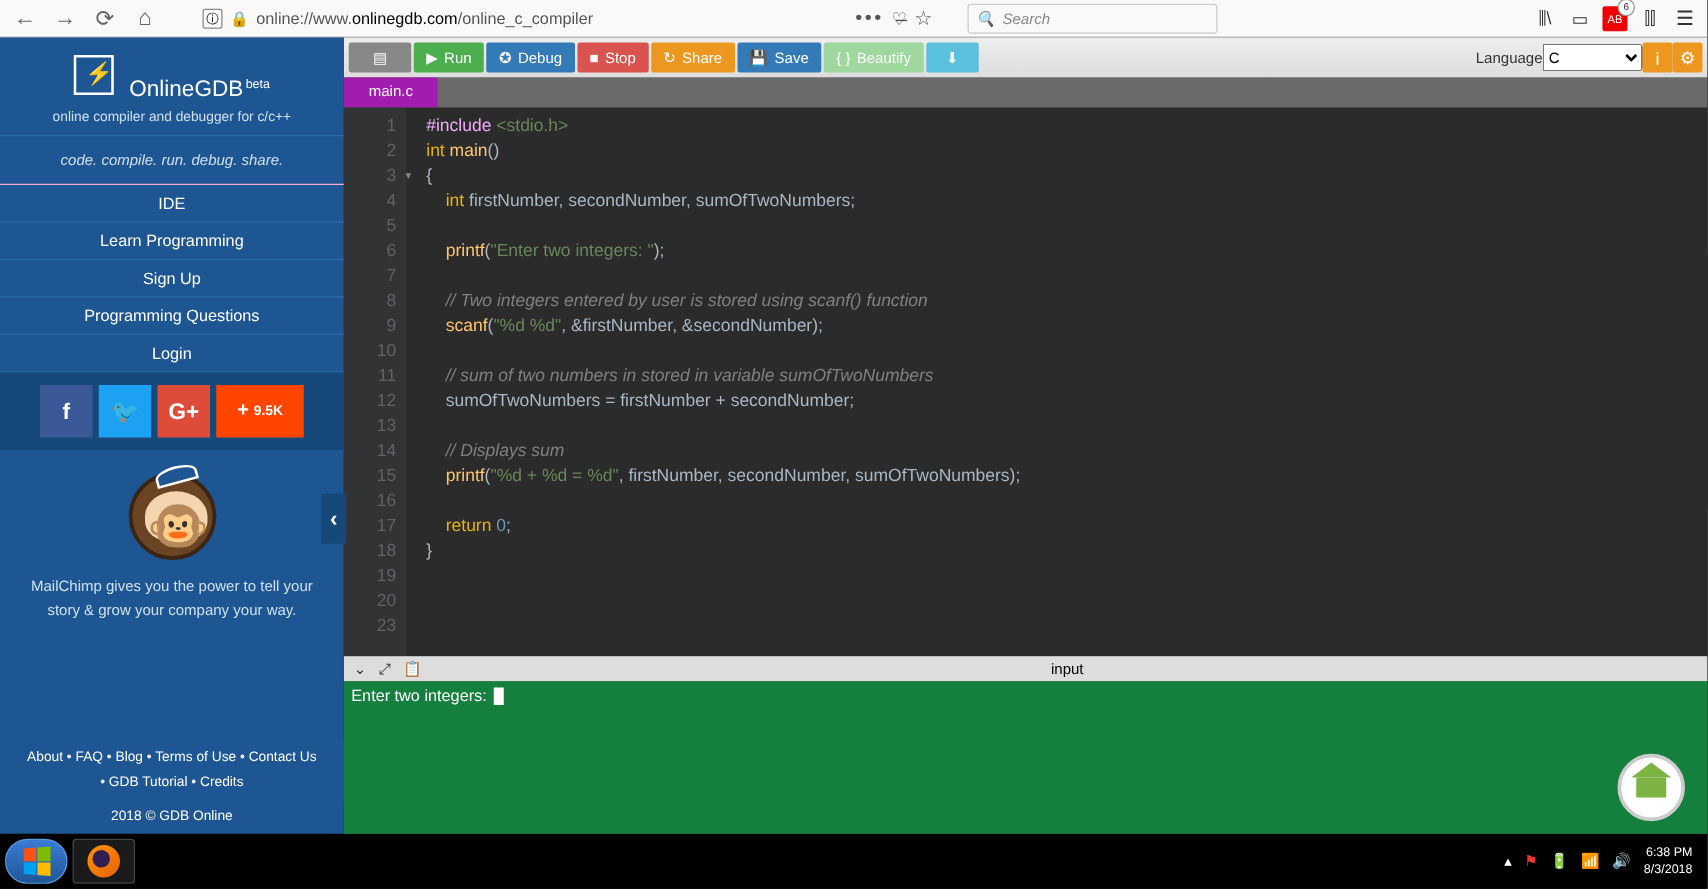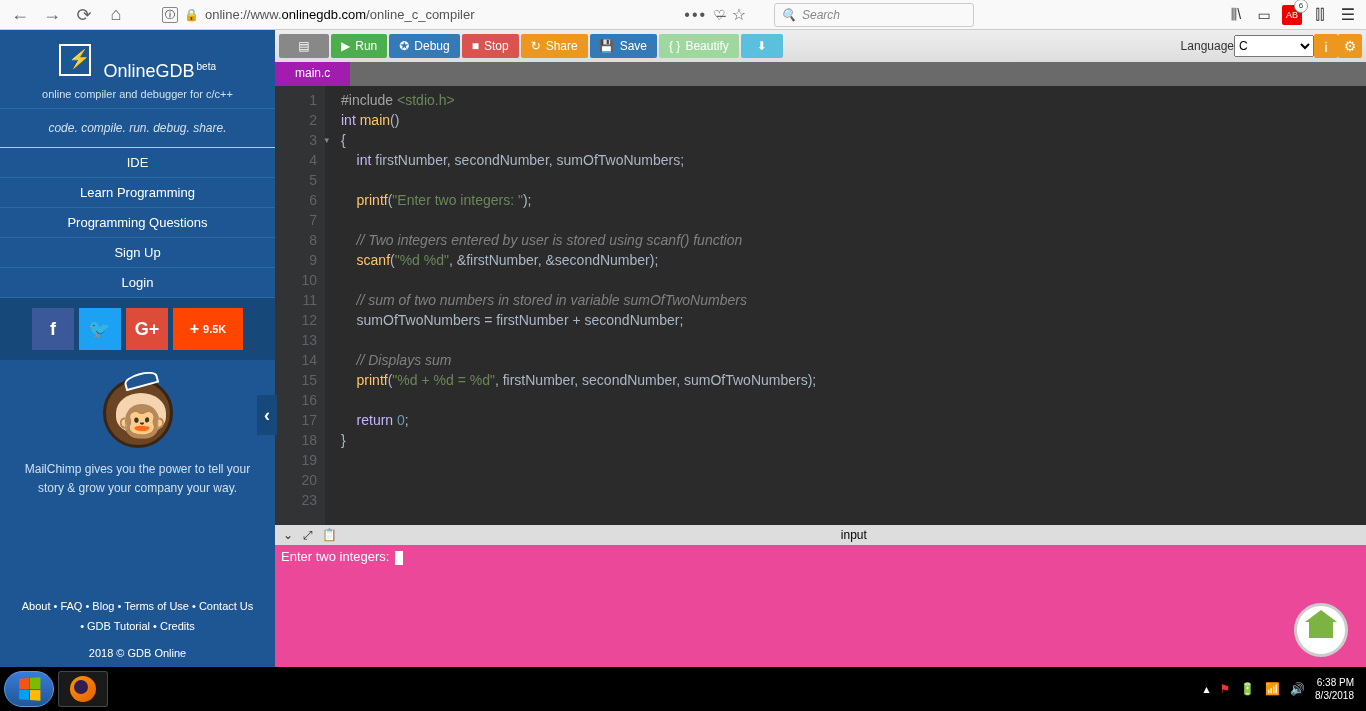--- a/index.html
+++ b/index.html
@@ -55,25 +55,25 @@
 .tb-icon{width:24px;height:24px;background:#ec971f;display:flex;align-items:center;justify-content:center;color:#fff;font-size:14px;border-radius:2px}
 .tabs{height:24px;background:#6a6a6a;display:flex}
 .tab{padding:4px 20px;background:#a21caf;color:#fff;font-size:12px}
 .editor{flex:1;background:#2b2b2b;display:flex;font-family:Consolas,monospace;font-size:14px;line-height:20px;overflow:hidden}
 .gutter{width:50px;background:#313335;color:#606366;text-align:right;padding:4px 8px 4px 0}
 .gutter div{height:20px}
 .fold{position:relative}
 .fold::after{content:"▾";position:absolute;right:-12px;font-size:9px;color:#888}
 .code{flex:1;padding:4px 0 4px 16px;color:#a9b7c6}
 .code div{height:20px;white-space:pre}
-.kw{color:#c4b5fd}.pp{color:#a3a3a3}.inc{color:#6a8759}.fn{color:#ffc66d}.str{color:#6a8759}.cmt{color:#808080;font-style:italic}.num{color:#6897bb}
+.kw{color:#eab308}.pp{color:#f0abfc}.inc{color:#6a8759}.fn{color:#ffc66d}.str{color:#6a8759}.cmt{color:#808080;font-style:italic}.num{color:#6897bb}
 .console-hdr{height:20px;background:#ddd;display:flex;align-items:center;padding:0 8px;gap:12px;font-size:12px}
 .cons-icons{display:flex;gap:10px;color:#333}
 .cons-title{flex:1;text-align:center;font-weight:normal}
-.console{height:122px;background:#ec4899;color:#fff;font-family:Consolas,monospace;font-size:13px;padding:4px 6px;position:relative}
+.console{height:122px;background:#15803d;color:#fff;font-family:Consolas,monospace;font-size:13px;padding:4px 6px;position:relative}
 .cursor{display:inline-block;width:8px;height:14px;background:#fff;vertical-align:middle;margin-left:2px}
 .fab{position:absolute;right:18px;bottom:10px;width:54px;height:54px;border-radius:50%;background:#fff;border:3px solid #ccc;display:flex;align-items:center;justify-content:center}
 .fab-house{width:24px;height:16px;background:#7cb342;position:relative}
 .fab-house::before{content:"";position:absolute;top:-12px;left:-4px;border-left:16px solid transparent;border-right:16px solid transparent;border-bottom:12px solid #7cb342}
 
 .taskbar{height:44px;background:#000;display:flex;align-items:center;padding:0 4px}
 .start-btn{width:50px;height:36px;background:linear-gradient(#3a7bd5,#1e5799);border-radius:18px;display:flex;align-items:center;justify-content:center;border:1px solid #5a9be5}
 .win-logo{width:22px;height:22px;display:grid;grid-template:1fr 1fr/1fr 1fr;gap:1px;transform:perspective(40px) rotateY(-15deg)}
 .win-logo span:nth-child(1){background:#f65314}.win-logo span:nth-child(2){background:#7cbb00}.win-logo span:nth-child(3){background:#00a1f1}.win-logo span:nth-child(4){background:#ffbb00}
 .task-app{width:50px;height:36px;margin-left:4px;display:flex;align-items:center;justify-content:center;border:1px solid rgba(255,255,255,.2);border-radius:3px;background:rgba(255,255,255,.1)}
@@ -117,22 +117,22 @@
   <div class="sidebar">
     <div class="logo-area">
       <span class="logo-box"></span>
       <span class="logo-title"><span>OnlineGDB</span><span class="beta">beta</span></span>
       <div class="logo-sub">online compiler and debugger for c/c++</div>
     </div>
     <div class="tagline">code. compile. run. debug. share.</div>
     <div id="side-links">
         <div class="side-link">IDE</div>
         <div class="side-link">Learn Programming</div>
+        <div class="side-link">Sign Up</div>
         <div class="side-link">Programming Questions</div>
-        <div class="side-link">Sign Up</div>
         <div class="side-link">Login</div>
       </div>
     <div class="socials">
       <div class="soc fb">f</div>
       <div class="soc tw">🐦</div>
       <div class="soc gp">G+</div>
       <div class="soc share">
           <span>9.5K</span>
         </div>
     </div>

